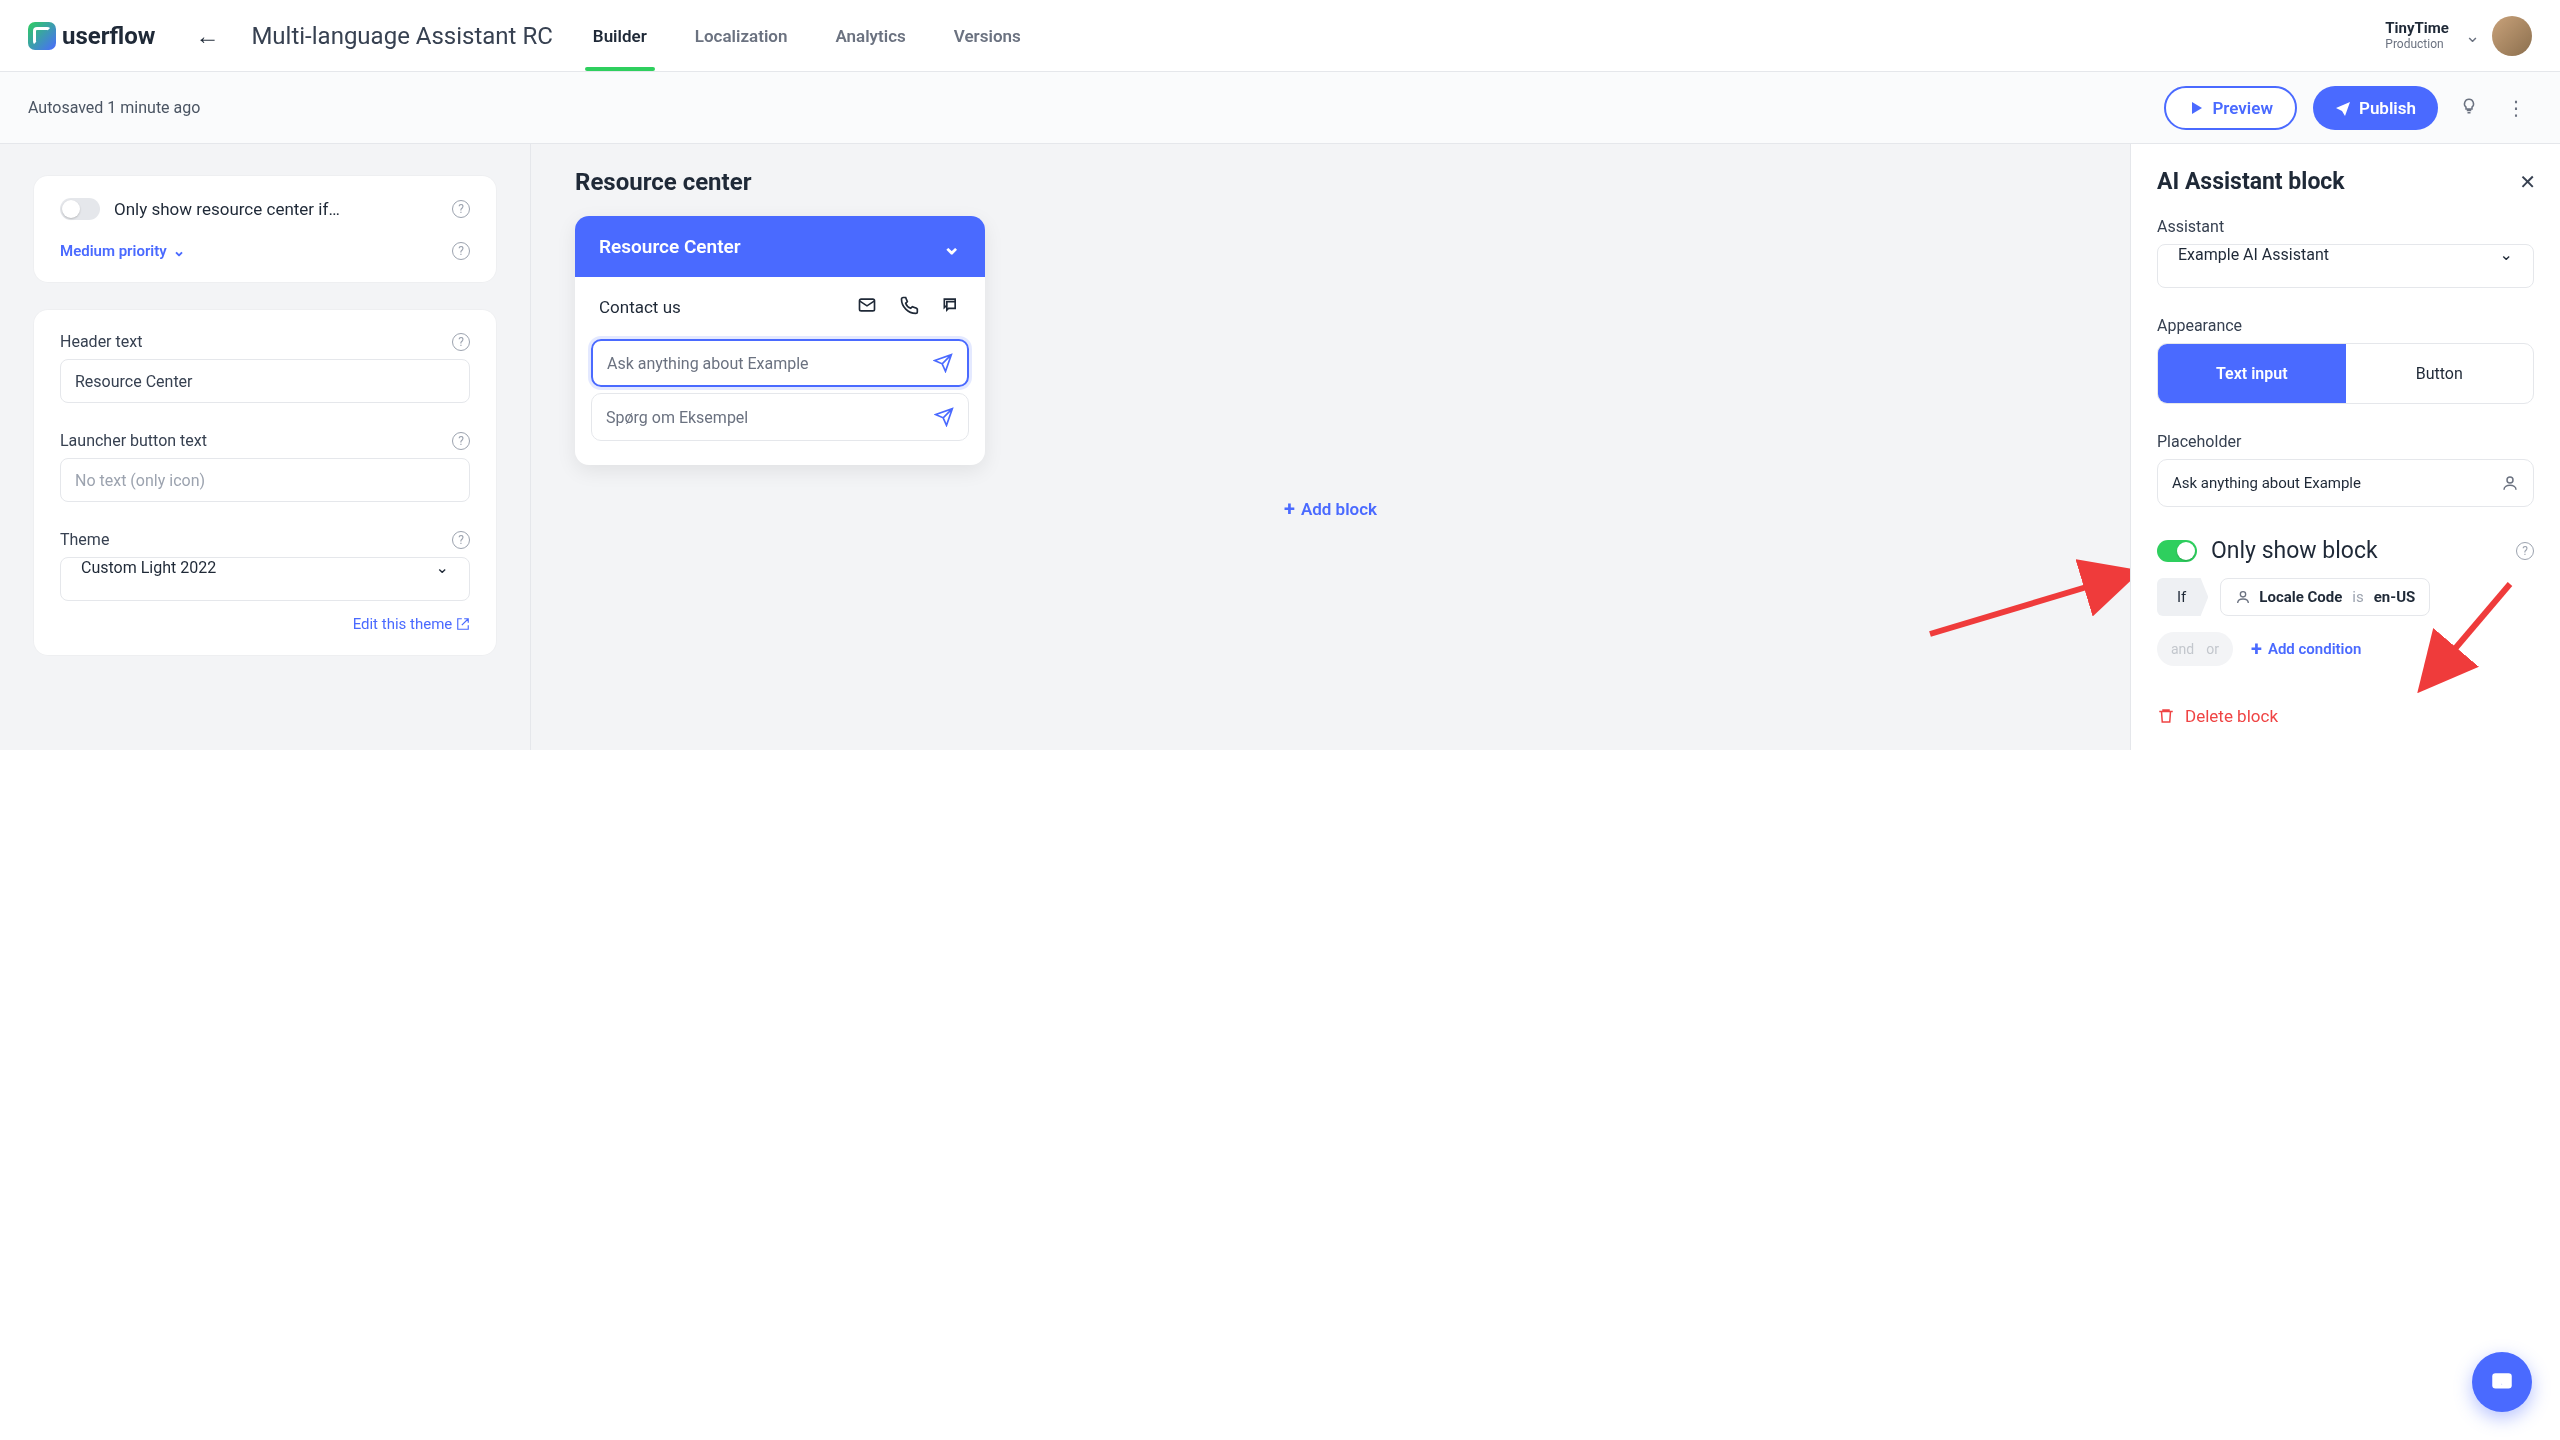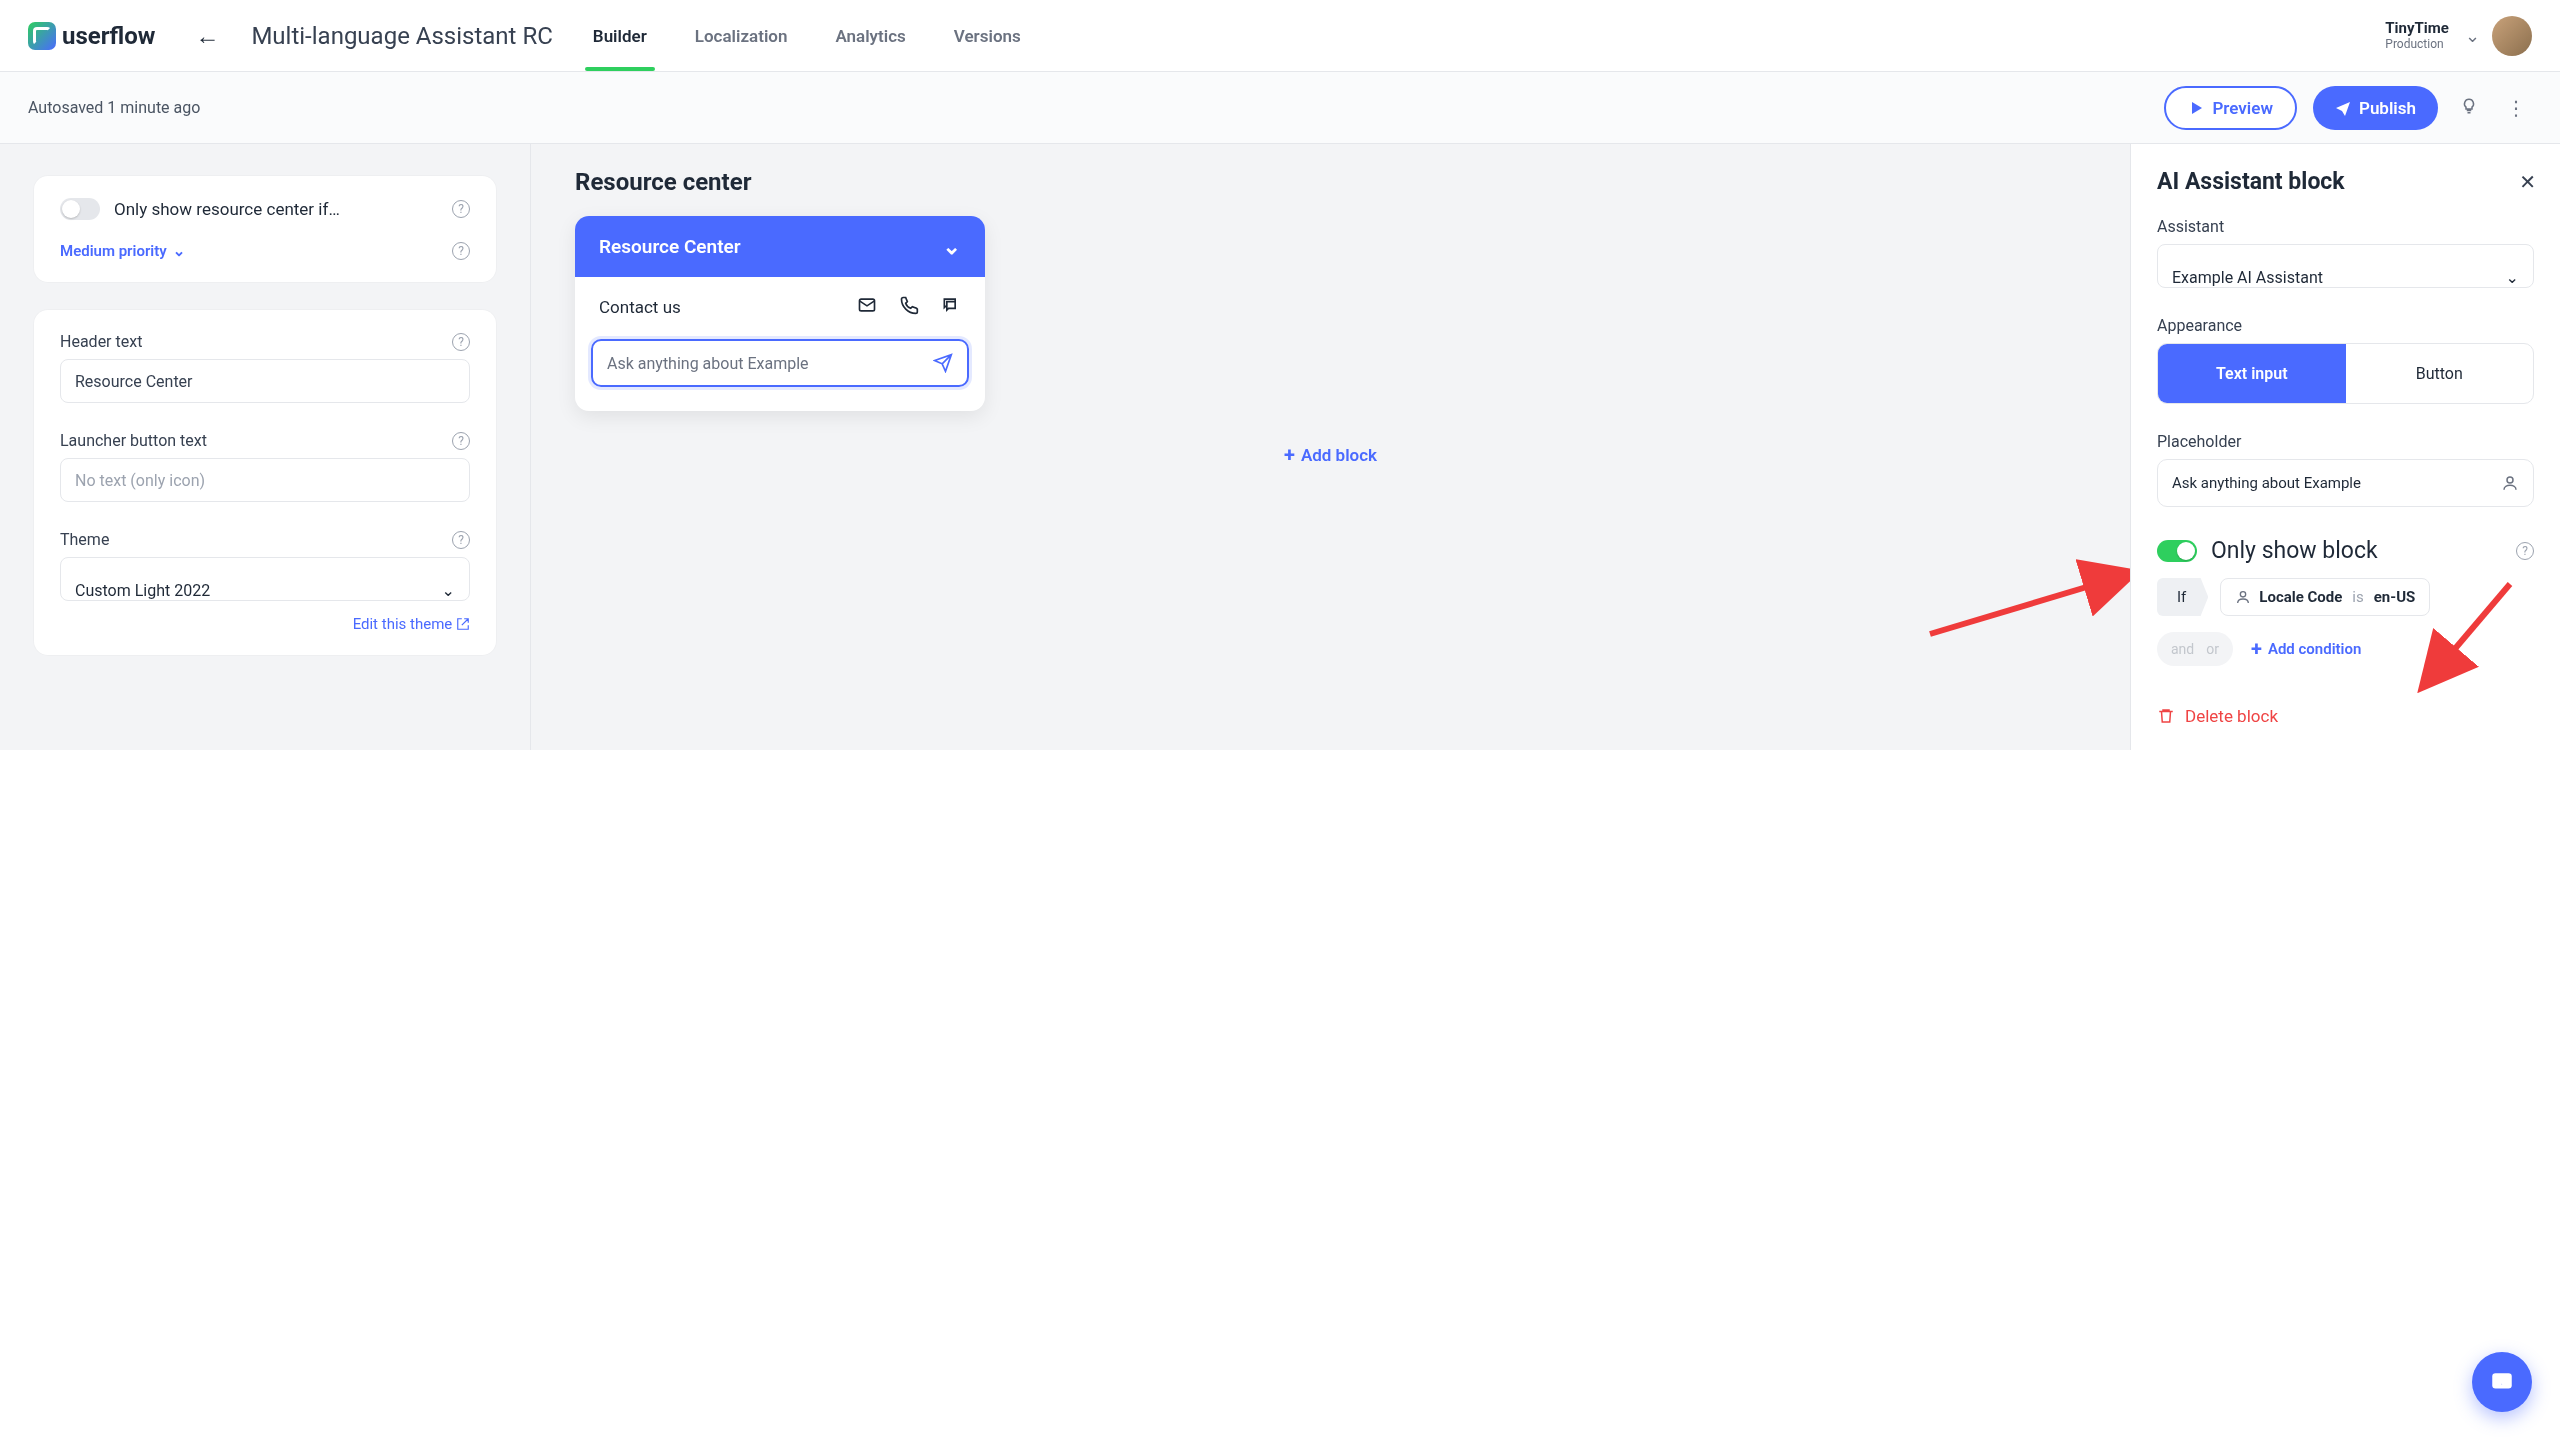--- a/index.html
+++ b/index.html
@@ -44,21 +44,21 @@
   .row{display:flex;align-items:center;gap:14px}
   .help{margin-left:auto;width:18px;height:18px;border:1.5px solid #9ca3af;border-radius:50%;display:flex;align-items:center;justify-content:center;font-size:12px;color:#9ca3af}
   .toggle{width:40px;height:22px;background:#e5e7eb;border-radius:11px;position:relative;cursor:pointer}
   .toggle::after{content:"";position:absolute;width:18px;height:18px;background:#fff;border-radius:50%;top:2px;left:2px;box-shadow:0 1px 2px rgba(0,0,0,.2)}
   .toggle.on{background:var(--green)}
   .toggle.on::after{left:20px}
   .link{color:var(--blue);font-weight:600;cursor:pointer;display:inline-flex;align-items:center;gap:6px}
   .field-label{font-size:16px;color:#374151;margin-bottom:8px;display:flex;align-items:center}
   .input{width:100%;height:44px;border:1px solid var(--border);border-radius:8px;padding:0 14px;font-size:16px;color:#374151}
   .input::placeholder{color:#9ca3af}
-  .select{width:100%;height:44px;border:1px solid var(--border);border-radius:8px;padding:0 14px;font-size:16px;display:flex;align-items:flex-end;justify-content:space-between;cursor:pointer}
+  .select{width:100%;height:44px;border:1px solid var(--border);border-radius:8px;padding:0 20px;font-size:16px;display:flex;align-items:flex-start;justify-content:space-between;cursor:pointer}
   .edit-link{text-align:right;margin-top:14px}
   .edit-link a{color:var(--blue);font-size:15px}
 
   .center{background:var(--bg-soft);padding:24px 44px;border-left:1px solid var(--border)}
   .center h2{font-size:24px;margin:0 0 20px;font-weight:700}
   .rc-card{background:#fff;border-radius:14px;overflow:hidden;box-shadow:0 6px 20px rgba(0,0,0,.08);max-width:410px}
   .rc-head{background:var(--blue);color:#fff;padding:18px 24px;display:flex;align-items:center;justify-content:space-between;font-size:19px;font-weight:600}
   .rc-body{padding:18px 12px}
   .contact{display:flex;align-items:center;padding:0 12px 14px;font-size:17px}
   .contact-icons{margin-left:auto;display:flex;gap:22px;font-size:18px}
@@ -213,20 +213,26 @@
                   <path d="M17 8V5H4v10l2-2"></path>
                 </svg></span>
           </div>
         </div>
         <div class="ask selected">
           <span>Ask anything about Example</span>
           <svg width="20" height="20" viewBox="0 0 24 24" fill="none" stroke="currentColor" stroke-width="2">
               <path d="M22 2L11 13M22 2l-7 20-4-9-9-4 20-7z"></path>
             </svg>
         </div>
+        <div class="ask plain">
+          <span>Spørg om Eksempel</span>
+          <svg width="20" height="20" viewBox="0 0 24 24" fill="none" stroke="#4a6aff" stroke-width="2">
+              <path d="M22 2L11 13M22 2l-7 20-4-9-9-4 20-7z"></path>
+            </svg>
+        </div>
       </div>
     </div>
     <div class="add-block">
       <span class="link" style="font-size:17px">
         <span style="font-size:20px;font-weight:700">+</span>
         <span>Add block</span>
       </span>
     </div>
 
     <div class="arrow" style="right:-20px;top:420px">

